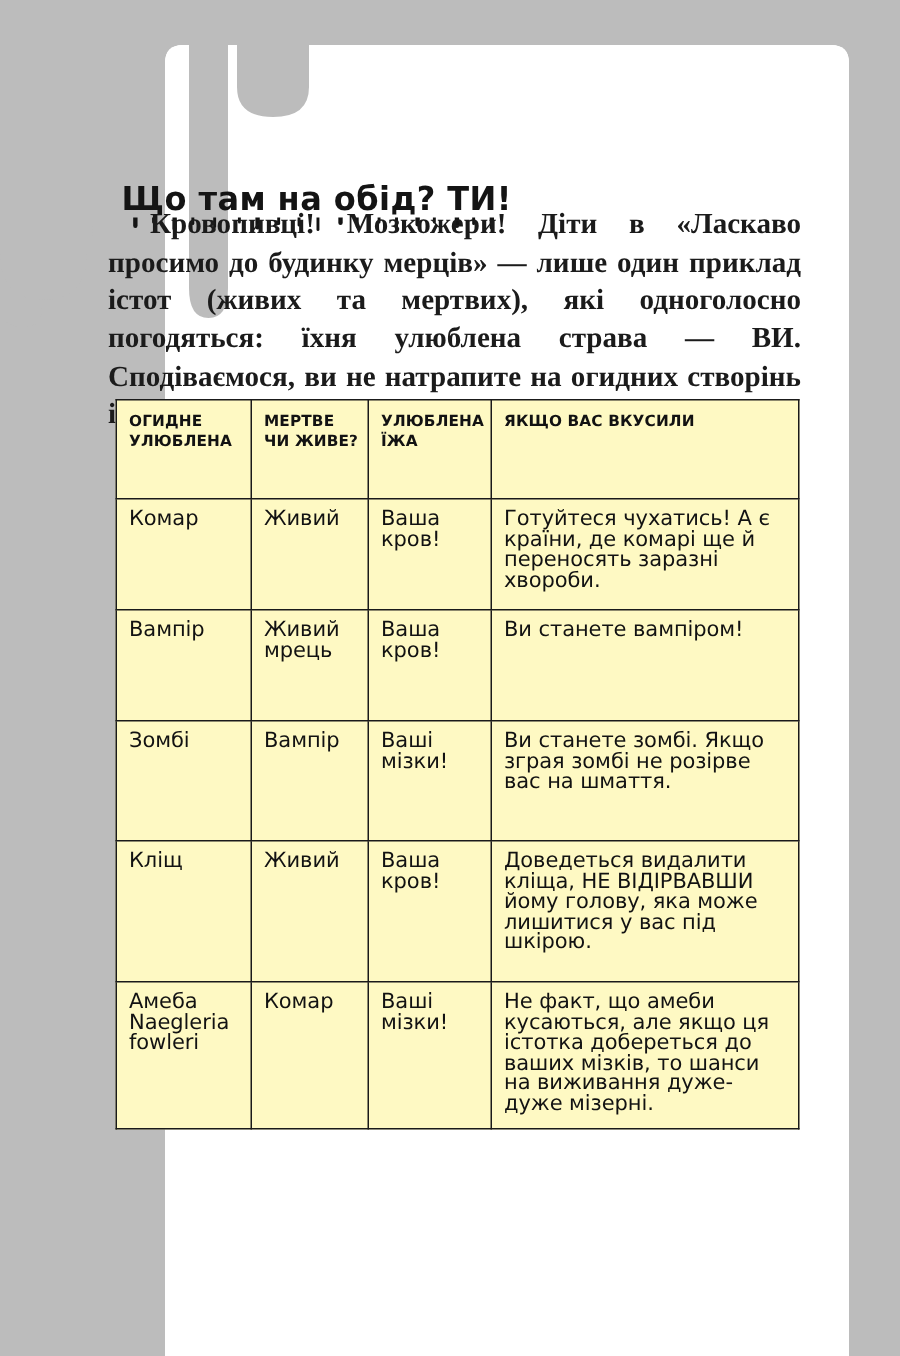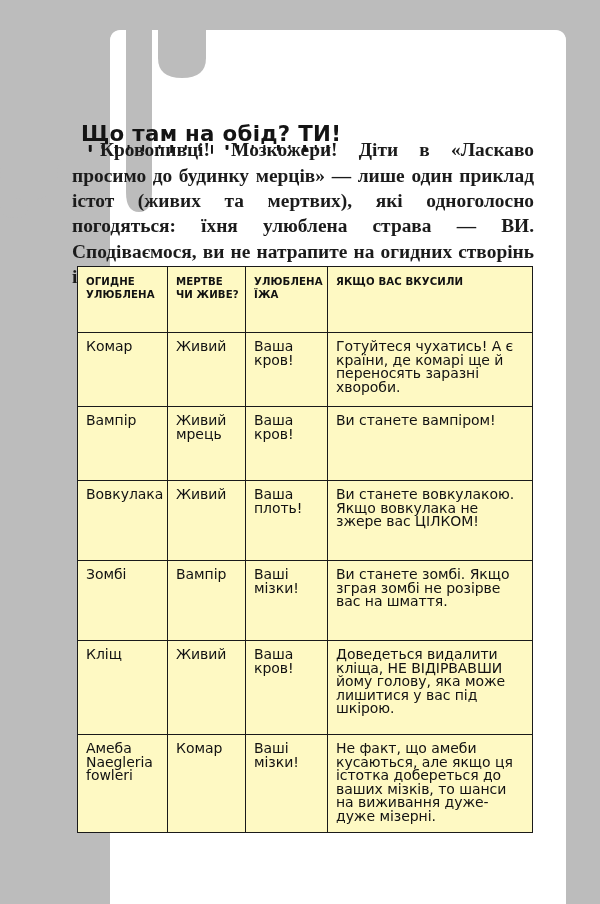--- a/index.html
+++ b/index.html
@@ -245,38 +245,20 @@
         </td>
         <td>
           <span class="cell-line">Ваша</span>
           <span class="cell-line">кров!</span>
         </td>
         <td>
           <span class="cell-wrap">Ви станете вампіром!</span>
         </td>
       </tr>
 
-      <tr class="r-werewolf">
-        <td>
-          <span class="cell-line">Вовкулака</span>
-          <span class="cell-line"></span>
-          <span class="cell-line"></span>
-        </td>
-        <td>
-          <span class="cell-line">Живий</span>
-          <span class="cell-line"></span>
-        </td>
-        <td>
-          <span class="cell-line">Ваша</span>
-          <span class="cell-line">плоть!</span>
-        </td>
-        <td>
-          <span class="cell-wrap">Ви станете вовкулакою. Якщо вовкулака не зжере вас ЦІЛКОМ!</span>
-        </td>
-      </tr>
 
       <tr class="r-zombie">
         <td>
           <span class="cell-line">Зомбі</span>
           <span class="cell-line"></span>
           <span class="cell-line"></span>
         </td>
         <td>
           <span class="cell-line">Вампір</span>
           <span class="cell-line"></span>

